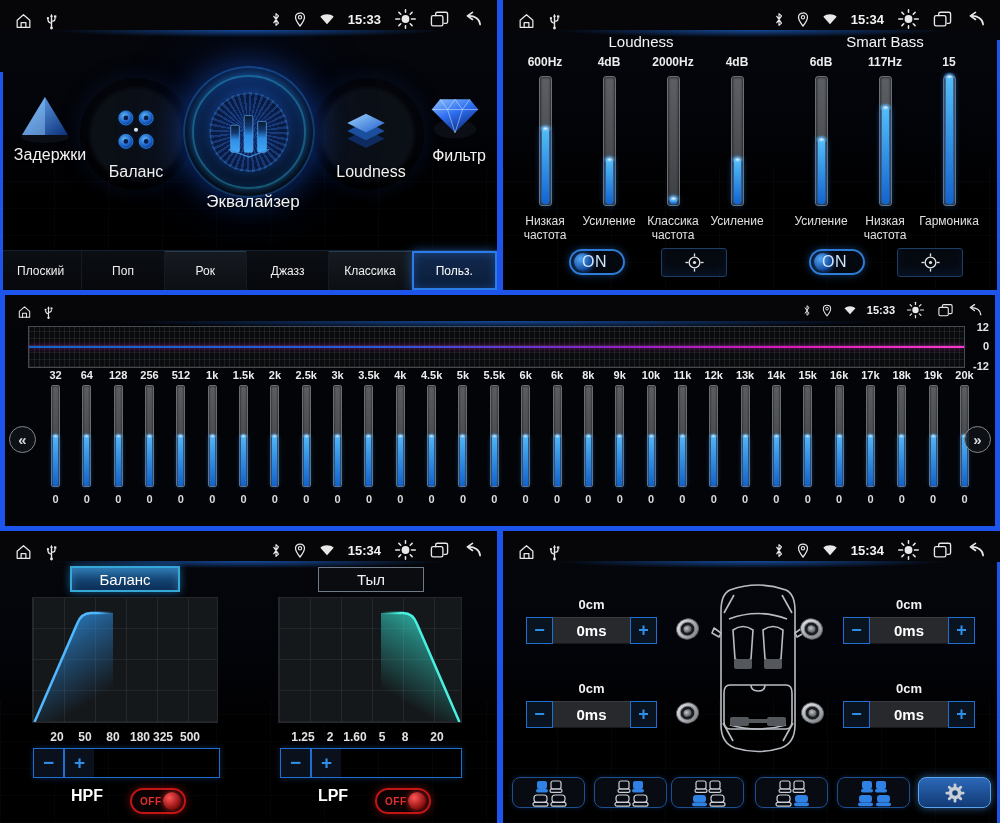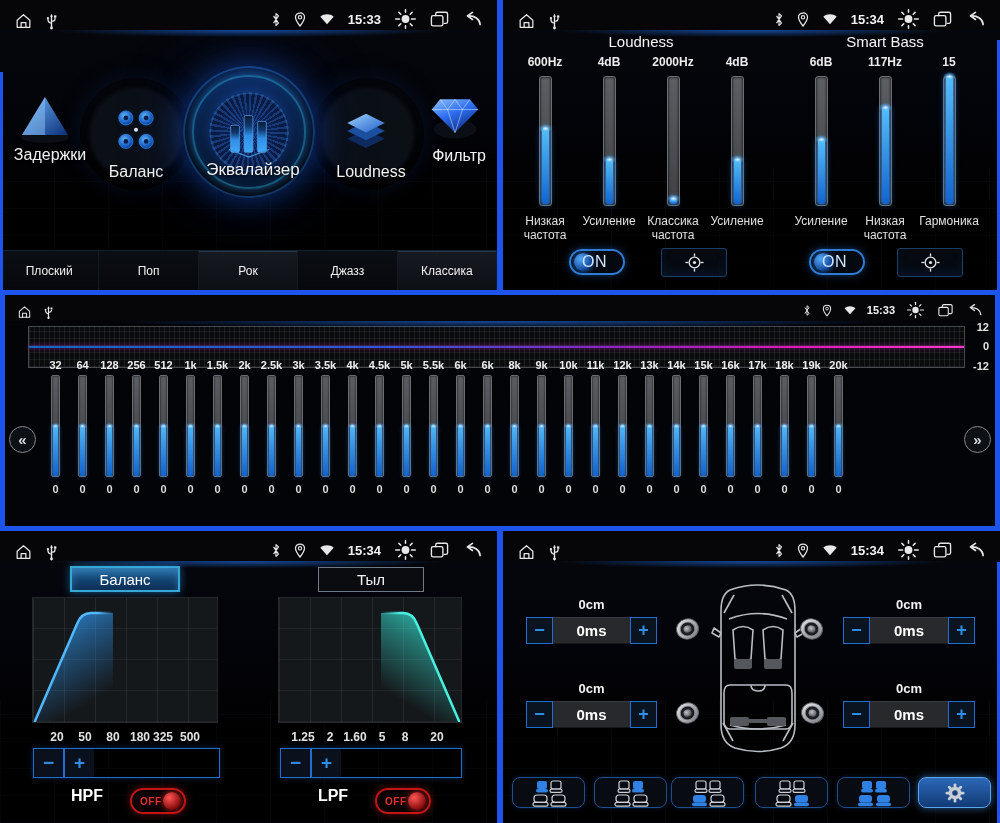--- a/index.html
+++ b/index.html
@@ -50,21 +50,21 @@
 .lfill::before{content:"";position:absolute;top:-4px;left:-3px;right:-3px;height:9px;border-radius:50%;background:radial-gradient(closest-side,#e2f4ff,rgba(90,185,255,.55) 55%,rgba(90,185,255,0))}
 .llabel{position:absolute;top:214px;width:76px;text-align:center;color:#e0e0e0;font-size:12px;line-height:14px}
 .ontoggle{position:absolute;top:249px;width:56px;height:26px;border:2px solid #2e7cd6;border-radius:14px;background:rgba(6,12,22,.7);box-shadow:0 0 8px rgba(40,120,220,.45);display:flex;align-items:center}
 .ontoggle .knob{position:absolute;left:3px;top:50%;transform:translateY(-50%);width:18px;height:18px;border-radius:50%;background:radial-gradient(circle at 35% 32%,#55a8f5,#0b3f92 75%);box-shadow:0 0 6px rgba(50,140,255,.8)}
 .ontoggle .onlab{position:absolute;right:16px;color:#cfe6ff;font-size:16px;font-weight:normal;letter-spacing:.5px}
 .targetbtn{position:absolute;top:248px;width:66px;height:29px;border:1px solid #1d3f66;border-radius:3px;background:rgba(8,14,24,.65);display:flex;align-items:center;justify-content:center;box-shadow:inset 0 -6px 10px rgba(20,60,120,.18)}
 
 .spectrum{position:absolute;left:23px;top:31px;width:937px;height:42px;border:1px solid #46494e;background:#0a0b0d;background-image:repeating-linear-gradient(90deg,rgba(150,158,168,.13) 0 1px,transparent 1px 5px),repeating-linear-gradient(0deg,rgba(150,158,168,.11) 0 1px,transparent 1px 7px)}
 .specline{position:absolute;left:0;right:0;top:19px;height:2px;background:linear-gradient(90deg,#1266c8 0%,#2a58d8 38%,#8a22c8 62%,#e018b8 82%,#ff38cc 100%);box-shadow:0 0 5px rgba(210,40,200,.7)}
 .scale-lab{position:absolute;right:6px;width:24px;text-align:right;color:#e4e4e4;font-size:11px;font-weight:bold}
-.bands{position:absolute;left:37px;top:64px;width:936px;display:flex;}
+.bands{position:absolute;left:37px;top:74px;width:936px;display:flex;justify-content:space-between}
 .band{width:27px;display:flex;flex-direction:column;align-items:center}
 .bfreq{color:#ededed;font-size:11px;font-weight:bold;height:14px}
 .btrack{margin-top:2px;width:9px;height:102px;border-radius:2px;background:linear-gradient(180deg,#595c60,#3c3e42);border:1px solid #696c70;position:relative;box-shadow:inset 0 0 2px #000}
 .bfill{position:absolute;left:1px;right:1px;bottom:0;background:linear-gradient(180deg,#4fb6f6,#1162ce);box-shadow:0 0 5px rgba(45,145,255,.8);border-radius:1px}
 .bfill::before{content:"";position:absolute;top:-3px;left:-2px;right:-2px;height:6px;border-radius:50%;background:radial-gradient(closest-side,#dff2ff,rgba(90,185,255,.5) 60%,rgba(90,185,255,0))}
 .bval{margin-top:6px;color:#dcdcdc;font-size:11px;font-weight:bold}
 .chev{position:absolute;top:131px;width:27px;height:27px;border:1.5px solid #83888e;border-radius:50%;background:rgba(18,20,24,.75);color:#d6dade;font-size:15px;font-weight:bold;display:flex;align-items:center;justify-content:center;line-height:1}
 
 .ftab{position:absolute;display:flex;align-items:center;justify-content:center;font-size:15px;color:#f2f2f2}
 #tab-front{left:70px;top:35px;width:110px;height:26px;border:2px solid #35a8d8;background:linear-gradient(180deg,#1d5f96,#0c2d55);box-shadow:0 0 9px rgba(40,150,230,.6),inset 0 5px 9px rgba(100,200,255,.3);color:#fff}
@@ -216,21 +216,21 @@
               </linearGradient>
             </defs>
             <g stroke="#5db0f5" stroke-width="0.7">
               <rect x="9" y="21" width="9" height="28" rx="1.5" fill="url(#ebg)"></rect>
               <rect x="23" y="11" width="9" height="38" rx="1.5" fill="url(#ebg)"></rect>
               <rect x="37" y="17" width="9" height="32" rx="1.5" fill="url(#ebg)"></rect>
             </g>
             <path d="M7,46 L28,54 L49,46" fill="none" stroke="#3f8fd8" stroke-width="1.3"></path>
           </svg>
         </div>
-        <div class="mlabel" style="left:188px;top:160px;font-size:17px;">Эквалайзер</div>
+        <div class="mlabel" style="left:188px;top:192px;font-size:17px;">Эквалайзер</div>
         <div class="micon" style="left:341px;top:112px"><svg width="50" height="44" viewBox="0 0 64 56">
             <defs>
               <linearGradient id="lyg" x1="0" y1="0" x2="1" y2="1">
                 <stop offset="0" stop-color="#9fd2ff"></stop>
                 <stop offset="1" stop-color="#1f5fc8"></stop>
               </linearGradient>
             </defs>
             <polygon points="32,22 56,34 32,46 8,34" fill="#0e2a5e"></polygon>
             <polygon points="32,12 56,24 32,36 8,24" fill="#1b4f9e"></polygon>
             <polygon points="32,2 56,14 32,26 8,14" fill="url(#lyg)"></polygon>
@@ -253,20 +253,21 @@
             </g>
           </svg></div>
         <div class="mlabel" style="left:394px;top:147px;">Фильтр</div>
       </div>
     <div class="preset-bar" id="preset-bar">
         <div class="ptab">Плоский</div>
         <div class="ptab">Поп</div>
         <div class="ptab alt">Рок</div>
         <div class="ptab">Джазз</div>
         <div class="ptab alt">Классика</div>
+        <div class="ptab sel">Польз.</div>
       </div>
   </div>
 
   <div class="panel" id="p-loud">
     <div class="statusbar">
         <div class="grp">
           <span class="sbi">
             <svg width="19" height="18" viewBox="0 0 24 22">
               <path d="M4,10 L12,3 L20,10 L20,19 L4,19 Z" fill="none" stroke="#e8e8e8" stroke-width="1.6" stroke-linecap="round" stroke-linejoin="round"></path>
               <path d="M9,19 L9,13 L15,13 L15,19" fill="none" stroke="#e8e8e8" stroke-width="1.6" stroke-linecap="round" stroke-linejoin="round"></path>

